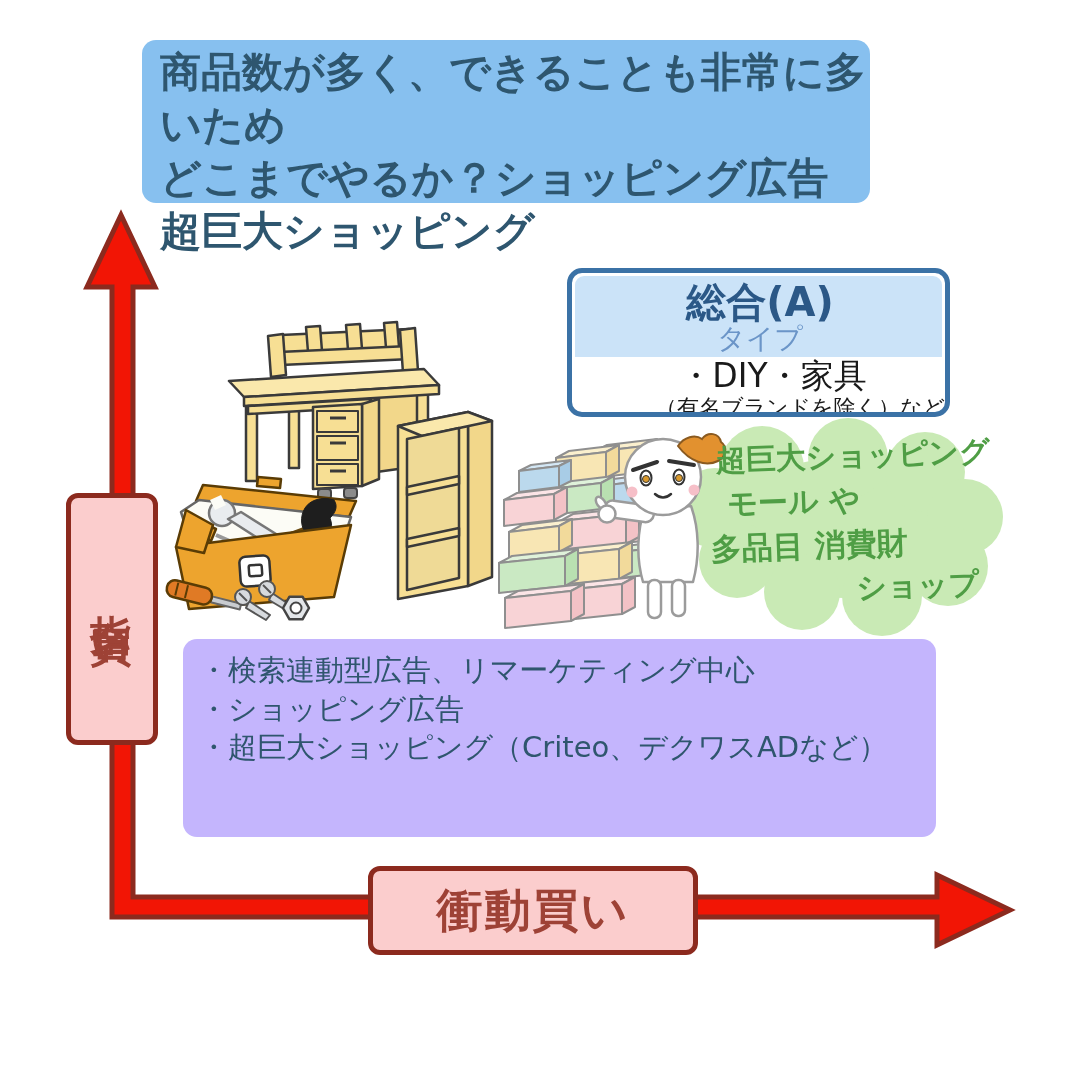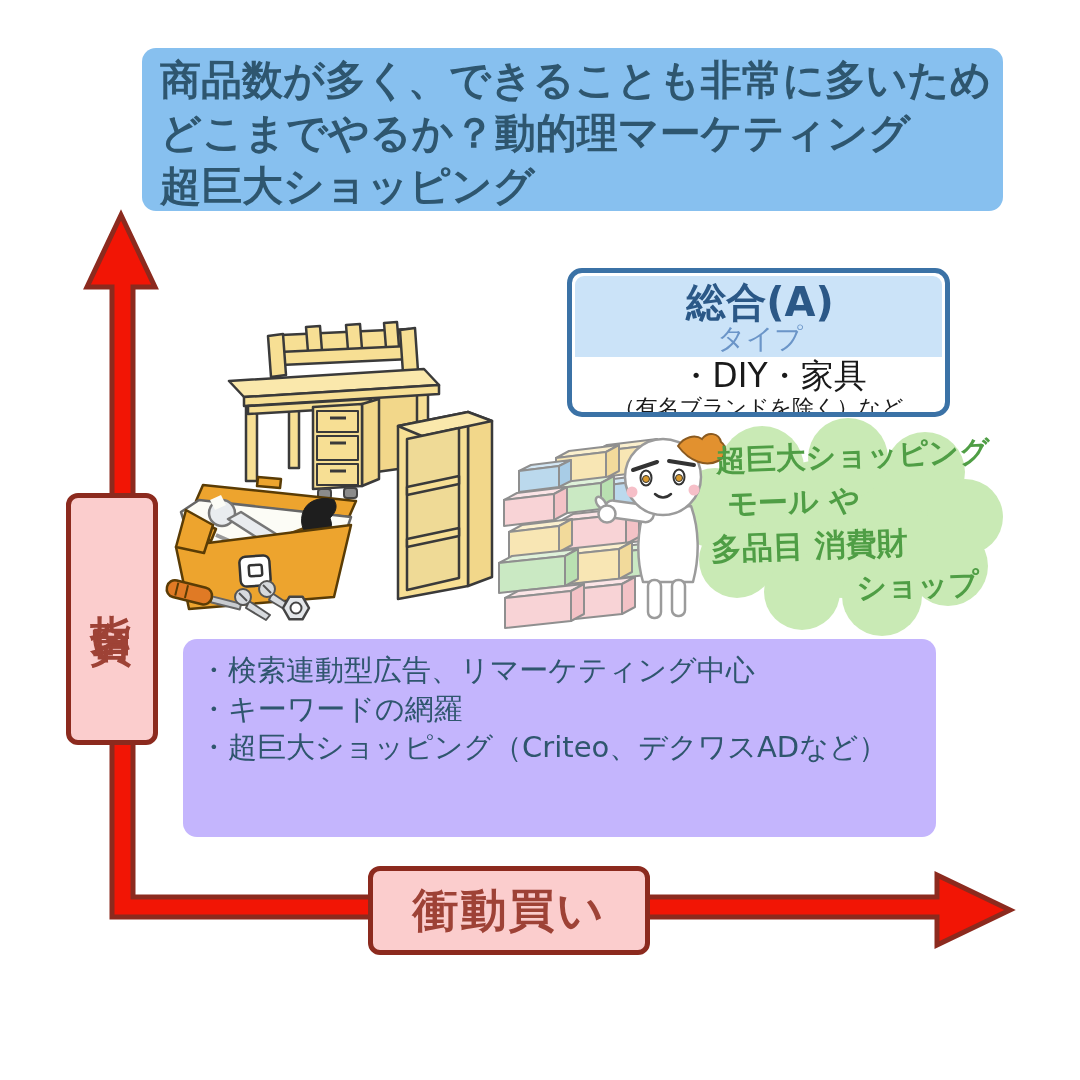--- a/index.html
+++ b/index.html
@@ -1,47 +1,47 @@
 <!DOCTYPE html>
 <html><head>
 <meta charset="utf-8">
 <style>
   html,body{margin:0;padding:0;background:#ffffff;}
   .canvas{position:relative;width:1080px;height:1080px;background:#ffffff;overflow:hidden;
           font-family:"DejaVu Sans",sans-serif;}
   .layer{position:absolute;left:0;top:0;z-index:1;}
 
   
-  .header{position:absolute;left:142px;top:40px;width:861px;height:163px;z-index:2;
+  .header{position:absolute;left:142px;top:40px;width:728px;height:163px;z-index:2;
           background:#87C0EF;border-radius:14px;color:#2E566F;
           font-size:41px;line-height:53px;font-weight:600;
-          padding:6px 0 0 18px;box-sizing:border-box;letter-spacing:0px;margin-top:8px;}
+          padding:6px 0 0 18px;box-sizing:border-box;letter-spacing:0px;}
 
   
   .vlabel{position:absolute;left:66px;top:493px;width:92px;height:252px;z-index:2;
           background:#FBCDCD;border:5px solid #8C2A1E;border-radius:12px;box-sizing:border-box;
           display:flex;align-items:center;justify-content:center;}
   .vlabel span{writing-mode:vertical-rl;text-orientation:upright;
           color:#9E4236;font-size:41px;font-weight:600;letter-spacing:7px;}
-  .hlabel{position:absolute;left:368px;top:866px;width:282px;height:89px;z-index:2;
+  .hlabel{position:absolute;left:368px;top:866px;width:330px;height:89px;z-index:2;
           background:#FBCDCD;border:5px solid #8C2A1E;border-radius:12px;box-sizing:border-box;
           display:flex;align-items:center;justify-content:center;
           color:#9E4236;font-size:46px;font-weight:600;letter-spacing:2px;}
 
   
   .typebox{position:absolute;left:567px;top:268px;width:383px;height:149px;z-index:2;
           border:5px solid #3B72A6;border-radius:15px;box-sizing:border-box;background:#ffffff;
           overflow:hidden;box-shadow:inset 0 0 0 3px #ffffff;}
   .typebox-top{background:#CBE3F8;text-align:center;padding:4px 0 3px 3px;margin:3px 3px 0 3px;
           border-radius:9px 9px 0 0;}
   .typebox-title{color:#2B5887;font-size:40px;font-weight:bold;line-height:44px;}
   .typebox-sub{color:#6B95C8;font-size:28px;line-height:30px;}
   .typebox-body{text-align:center;color:#1A1A1A;}
   .typebox-item{font-size:33px;line-height:38px;font-weight:500;padding-left:29px;}
-  .typebox-note{font-size:22px;line-height:25px;}
+  .typebox-note{font-size:22px;line-height:25px;text-align:right;}
 
   
   .cloudtext{position:absolute;left:702px;top:434px;width:300px;z-index:2;
           color:#4F9E45;font-weight:bold;font-size:30px;line-height:44px;
           transform:rotate(-2deg);}
   .cloudtext .l1{margin-left:16px;}
   .cloudtext .l2{margin-left:26px;}
   .cloudtext .l3{margin-left:8px;font-size:31px;}
   .cloudtext .l4{margin-left:152px;}
 
@@ -246,21 +246,21 @@
       <ellipse cx="679" cy="477" rx="5.5" ry="7.5" fill="#FFFFFF" stroke="#333" stroke-width="2"></ellipse>
       <circle cx="679" cy="478" r="3.5" fill="#DA9A2D" stroke="#333" stroke-width="1"></circle>
       <circle cx="632" cy="492" r="5.5" fill="#F6BFC8"></circle>
       <circle cx="694" cy="490" r="5.5" fill="#F6BFC8"></circle>
       <path d="M655,494 Q663,501 671,494" stroke="#333" stroke-width="2.5" fill="none" stroke-linecap="round"></path>
     </g>
   </svg>
 
   <div class="header">
     <div>商品数が多く、できることも非常に多いため</div>
-    <div>どこまでやるか？動的理マーケティング</div>
+    <div>どこまでやるか？ショッピング広告</div>
     <div>超巨大ショッピング</div>
   </div>
 
   <div class="vlabel">
     <span>指名買い</span>
   </div>
   <div class="hlabel">
     <span>衝動買い</span>
   </div>
 
@@ -277,17 +277,17 @@
 
   <div class="cloudtext">
     <div class="l1">超巨大ショッピング</div>
     <div class="l2">モール や</div>
     <div class="l3">多品目 消費財</div>
     <div class="l4">ショップ</div>
   </div>
 
   <div class="tactics">
     <div>・検索連動型広告、リマーケティング中心</div>
-    <div>・キーワードの網羅</div>
+    <div>・ショッピング広告</div>
     <div>・超巨大ショッピング（Criteo、デクワスADなど）</div>
   </div>
 
 </div>
 
 </body></html>

